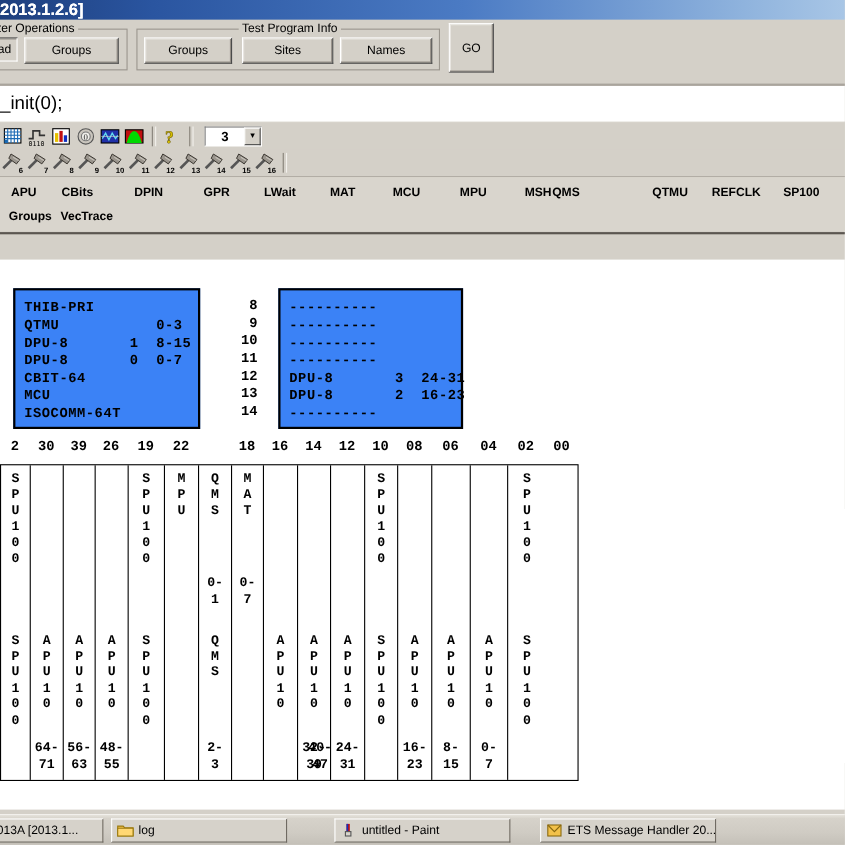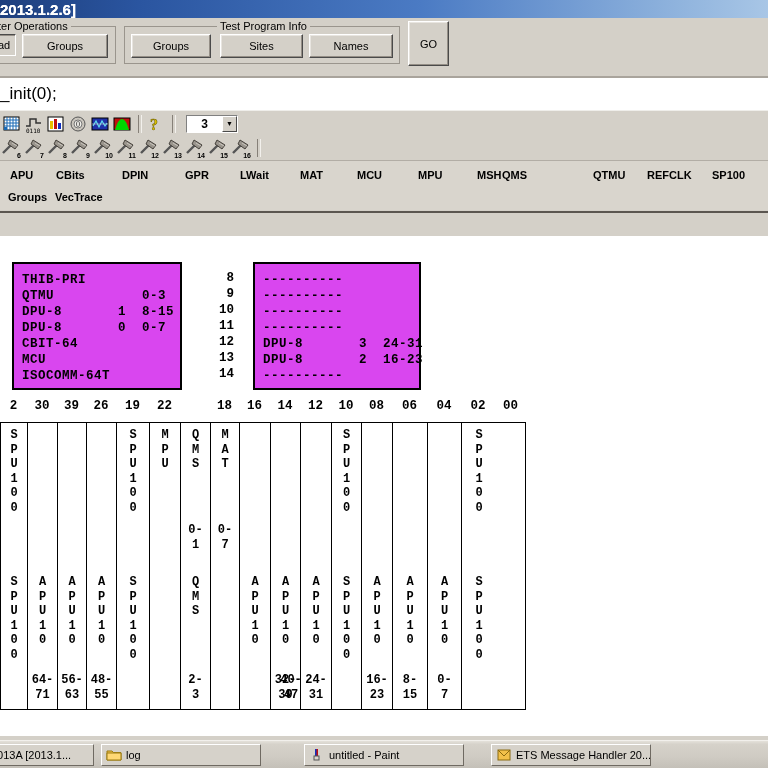--- a/index.html
+++ b/index.html
@@ -111,21 +111,21 @@
     white-space:nowrap;
   }
   .modsep{height:2px;background:#5b5650;margin-top:1px;}
 
   
   .canvas{
     position:absolute;left:0;top:236px;width:768px;height:500px;
     background:#ffffff;overflow:hidden;
   }
   .monobox{
-    position:absolute;border:2px solid #000;box-sizing:border-box;background:#d946ef;
+    position:absolute;border:2px solid #000;box-sizing:border-box;background:#3b82f6;
   }
   .mono{
     font-family:"Liberation Mono", monospace;
     font-size:12.5px;font-weight:bold;color:#000;white-space:pre;
     letter-spacing:0.5px;line-height:16px;
   }
   .numcol{position:absolute;}
   .numcol div{
     font-family:"Liberation Mono", monospace;font-size:12.5px;font-weight:bold;
     line-height:16px;text-align:right;width:22px;

